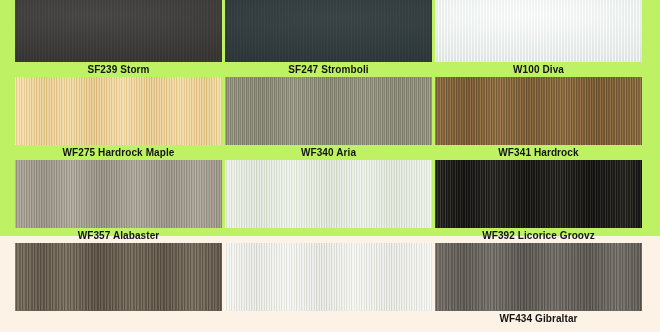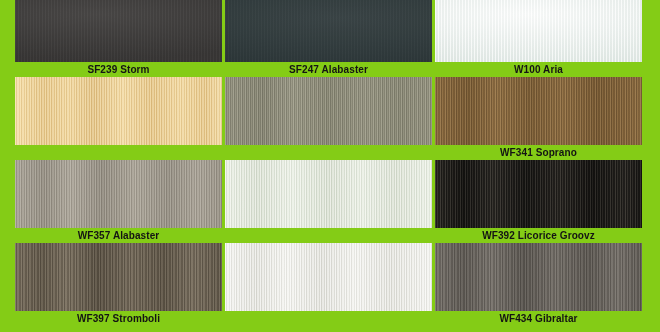--- a/index.html
+++ b/index.html
@@ -10,22 +10,22 @@
     width: 660px;
     height: 332px;
     overflow: hidden;
     background: #fdf2e6;
     font-family: "Liberation Sans", sans-serif;
   }
 
   #swatch-board {
     position: relative;
     width: 660px;
-    height: 332px;
-    background: #84cc16;
+    height: 236px;
+    background: #bef264;
     box-sizing: border-box;
   }
 
   .swatch-grid {
     position: absolute;
     left: 15px;
     top: -6px;
     width: 630px;
     display: grid;
     grid-template-columns: 207px 207px 207px;
@@ -326,47 +326,49 @@
       <div class="swatch-chip tex-storm">
         <div class="grain"></div>
       </div>
       <div class="swatch-label">SF239 Storm</div>
     </div>
 
     <div class="swatch-cell">
       <div class="swatch-chip tex-mysterious">
         <div class="grain"></div>
       </div>
-      <div class="swatch-label">SF247 Alabaster</div>
+      <div class="swatch-label">SF247 Stromboli</div>
     </div>
 
     <div class="swatch-cell">
       <div class="swatch-chip tex-white">
         <div class="grain"></div>
       </div>
-      <div class="swatch-label">W100 Aria</div>
+      <div class="swatch-label">W100 Diva</div>
     </div>
 
     <div class="swatch-cell">
       <div class="swatch-chip tex-maple">
         <div class="grain"></div>
       </div>
+      <div class="swatch-label">WF275 Hardrock Maple</div>
     </div>
 
     <div class="swatch-cell">
       <div class="swatch-chip tex-aria">
         <div class="grain"></div>
       </div>
+      <div class="swatch-label">WF340 Aria</div>
     </div>
 
     <div class="swatch-cell">
       <div class="swatch-chip tex-soprano">
         <div class="grain"></div>
       </div>
-      <div class="swatch-label">WF341 Soprano</div>
+      <div class="swatch-label">WF341 Hardrock</div>
     </div>
 
     <div class="swatch-cell">
       <div class="swatch-chip tex-sandalwood">
         <div class="grain"></div>
       </div>
       <div class="swatch-label">WF357 Alabaster</div>
     </div>
 
     <div class="swatch-cell">
@@ -379,21 +381,20 @@
       <div class="swatch-chip tex-licorice">
         <div class="grain"></div>
       </div>
       <div class="swatch-label">WF392 Licorice Groovz</div>
     </div>
 
     <div class="swatch-cell">
       <div class="swatch-chip tex-stromboli">
         <div class="grain"></div>
       </div>
-      <div class="swatch-label">WF397 Stromboli</div>
     </div>
 
     <div class="swatch-cell">
       <div class="swatch-chip tex-alabaster">
         <div class="grain"></div>
       </div>
     </div>
 
     <div class="swatch-cell">
       <div class="swatch-chip tex-gibraltar">

